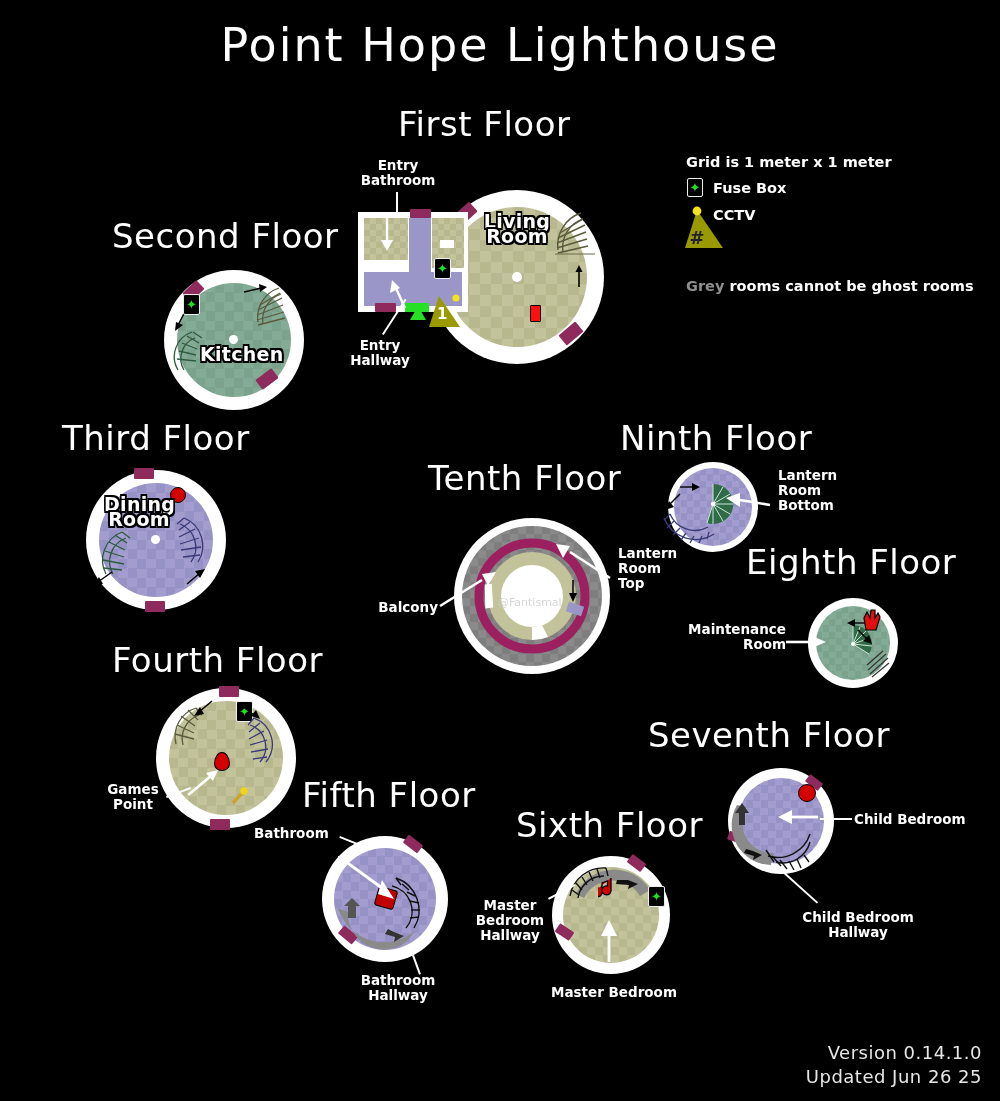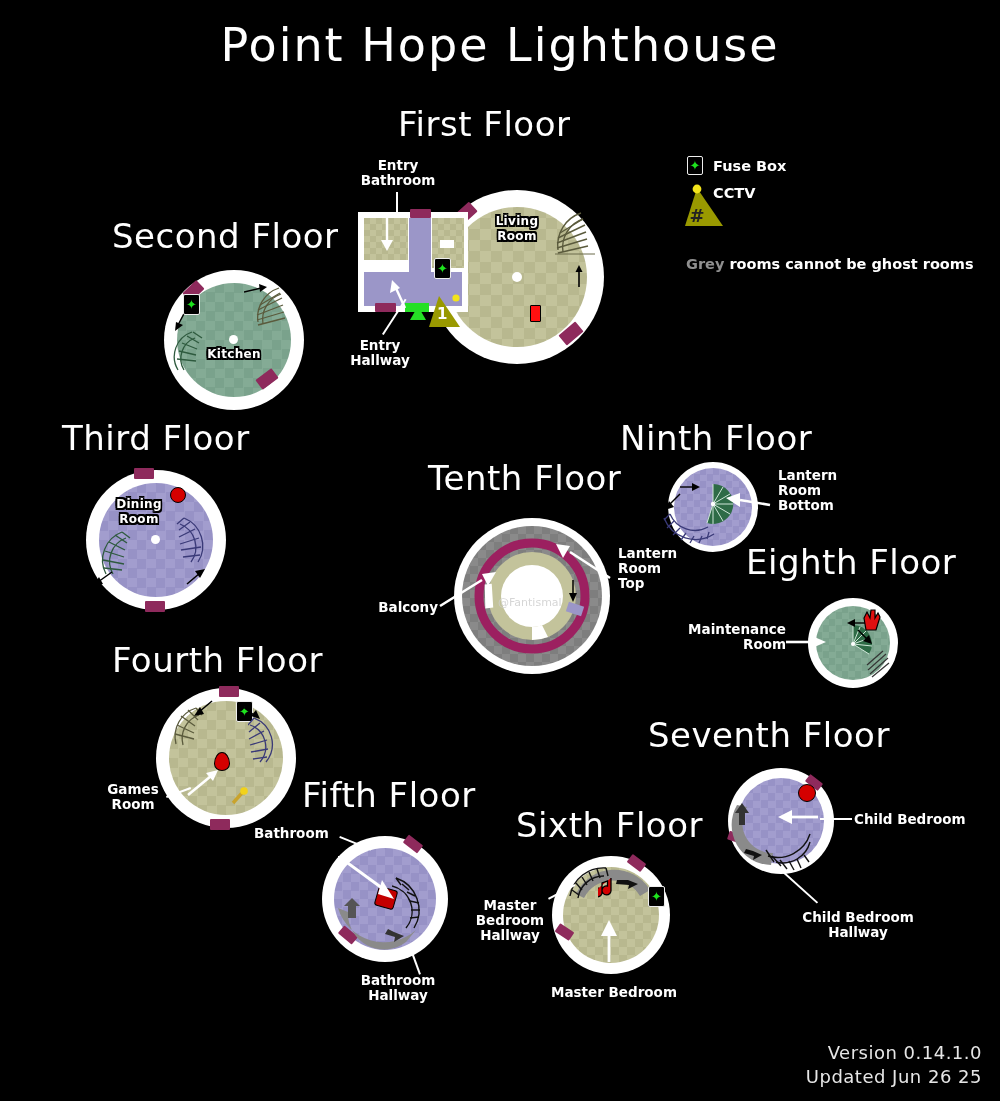--- a/index.html
+++ b/index.html
@@ -17,21 +17,21 @@
   .lbl.r { text-align:right; }
   .ldr { position:absolute; background:#fff; transform-origin:0 0; height:1.6px; }
 
   
   .floor { position:absolute; border-radius:50%; background:#fff; }
   .room { position:absolute; border-radius:50%; overflow:hidden; }
   .chk { position:absolute; inset:0; }
   .hub { position:absolute; border-radius:50%; background:#fff; }
   .win { position:absolute; background:#8e2a5c; border-radius:1px; }
 
-  .roomname { position:absolute; color:#fff; font-weight:bold; font-size:12px;
+  .roomname { position:absolute; color:#fff; font-weight:bold; font-size:19px;
     text-align:center; line-height:15px; letter-spacing:.3px;
     text-shadow:-1.6px -1.6px 0 #000,1.6px -1.6px 0 #000,-1.6px 1.6px 0 #000,1.6px 1.6px 0 #000,
                 0 -1.6px 0 #000,0 1.6px 0 #000,-1.6px 0 0 #000,1.6px 0 0 #000; }
 
   
   .fuse { position:absolute; width:17px; height:21px; background:#000; border:1.5px solid #eee;
     border-radius:2px; display:flex; align-items:center; justify-content:center;
     color:#1ee31e; font-size:13px; line-height:1; }
   .cursed { position:absolute; width:14px; height:16px; background:#d40000;
     border:1.4px solid #000; border-radius:50% 50% 50% 50%/62% 62% 38% 38%; }
@@ -53,20 +53,21 @@
   #footer { position:absolute; right:18px; bottom:12px; text-align:right;
     font-size:18px; color:#e6e6e6; line-height:24px; }
   .wm { position:absolute; color:#cfcfcf; font-size:11px; opacity:.85; }
 </style>
 </head>
 <body>
 
 <div id="page-title" class="hand">Point Hope Lighthouse</div>
 
 <div id="legend">
+  <div class="lg-sub">Grid is 1 meter x 1 meter</div>
 
   <div class="lg-row">
     <span class="lg-ico">
       <span class="fuse" style="left:1px;top:0;width:16px;height:19px;">✦</span>
     </span>
     <span>Fuse Box</span>
   </div>
 
 
 
@@ -290,21 +291,21 @@
   <div class="cursed" style="left:214px; top:752px; width:16px; height:19px;"></div>
   <svg style="position:absolute; left:230px; top:786px; width:20px; height:20px;">
     <line x1="3" y1="17" x2="12" y2="7" stroke="#c9a32c" stroke-width="3.4"></line>
     <circle cx="14" cy="5" r="3.8" fill="#f2d21a"></circle>
   </svg>
   <svg style="position:absolute; left:186px; top:768px; width:34px; height:30px;">
     <line x1="2" y1="27" x2="25" y2="8" stroke="#fff" stroke-width="2.6"></line>
     <path d="M32 2 L20 5 L27 13 Z" fill="#fff"></path>
   </svg>
   <div class="lbl c" style="left: 102px; top: 782px; width: 62px; white-space: pre-line;">Games
-Room</div>
+Point</div>
   <div class="ldr" style="left:166px; top:796px; width:26px; transform:rotate(-20deg);"></div>
 </div>
 
 <div class="floor-title hand" style="left:302px; top:775px;">Fifth Floor</div>
 <div>
   <div class="floor" style="left:322px; top:836px; width:126px; height:126px;"></div>
   <div class="room" style="left:334px; top:848px; width:102px; height:102px;">
     <div class="chk" style="background:repeating-conic-gradient(#a29dce 0% 25%, #9792c6 0% 50%) 0 0/17px 17px;"></div>
   </div>
   <div class="win" style="left:404px; top:839px; width:18px; height:10px; transform:rotate(38deg);"></div>

